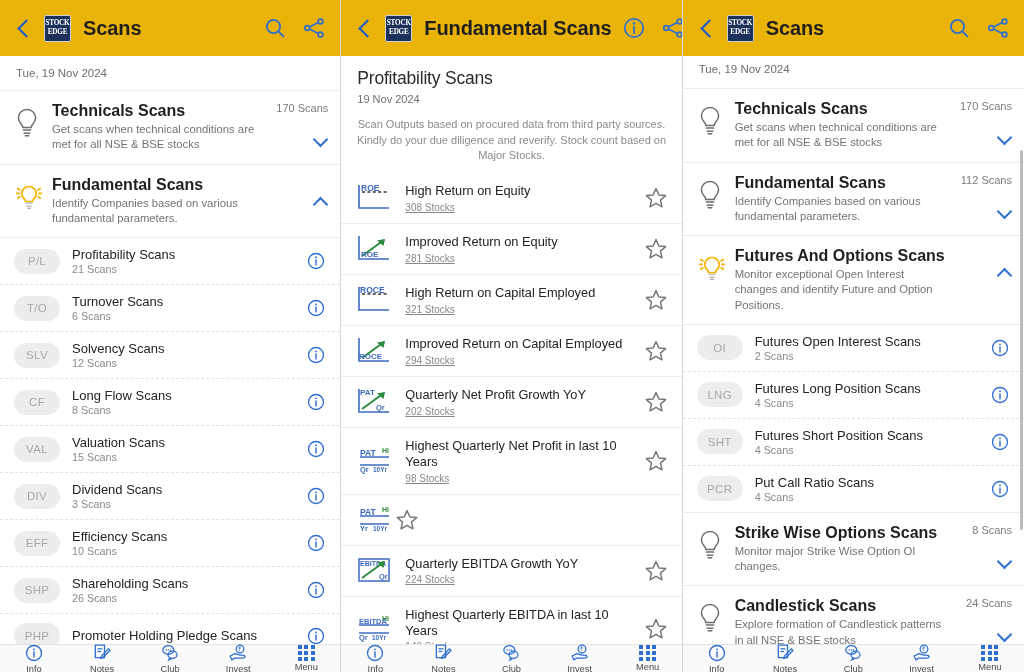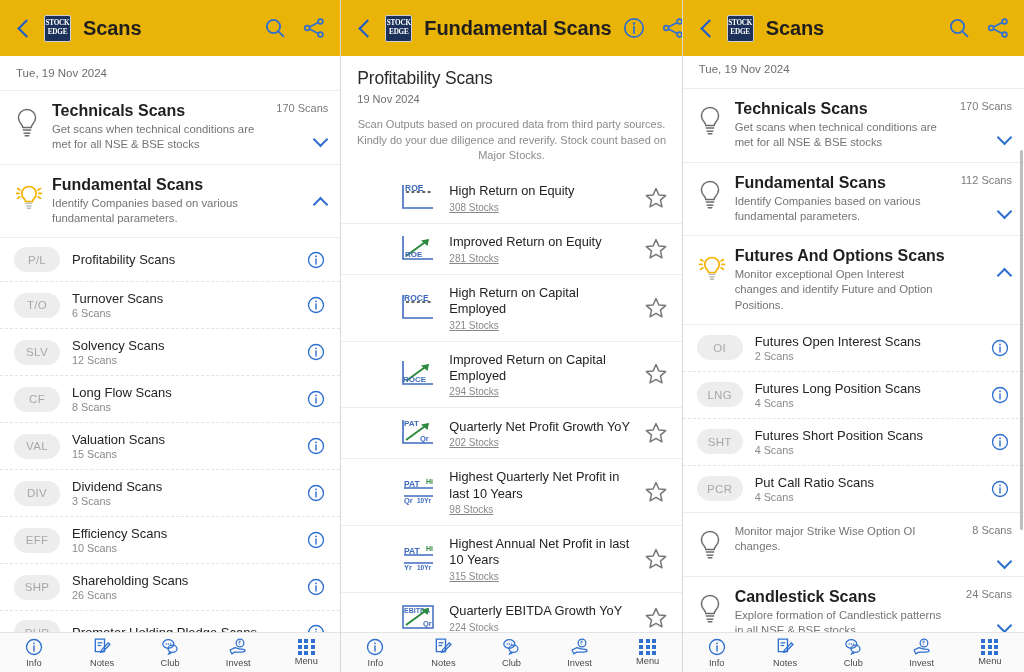--- a/index.html
+++ b/index.html
@@ -163,38 +163,38 @@
     padding: 8px 14px 9px 14px;
     background: #fff;
   }
   .srow {
     display: flex; align-items: center;
     padding: 10px 14px 10px 12px;
     border-bottom: 1px solid #ededed;
     background: #fff;
     cursor: pointer;
   }
-  .srow .sicon { width: 42px; flex: 0 0 42px; display: flex; justify-content: center; margin-left: 44px; }
+  .srow .sicon { width: 42px; flex: 0 0 42px; display: flex; justify-content: center; }
   .srow .sbody { flex: 1 1 auto; padding-right: 6px; margin-left: 10px; }
   .srow .sname { font-size: 12.8px; color: #232323; line-height: 1.28; max-width: 232px; }
   .srow .snum { font-size: 10px; color: #888888; margin-top: 2px; text-decoration: underline; }
   .star { flex: 0 0 auto; cursor: pointer; }
 
   
   .vscroll {
     position: absolute; right: 1px; top: 150px;
     width: 3px; height: 380px;
     background: #bdbdbd; border-radius: 2px;
     z-index: 6;
   }
 
   
   .bottomnav {
     position: absolute; left: 0; right: 0; bottom: 0;
-    height: 40px;
+    height: 28px;
     background: #fafafa;
     border-top: 1px solid #e4e4e4;
     display: flex;
     align-items: center;
     z-index: 10;
   }
   .navitem {
     flex: 1 1 0; display: flex; flex-direction: column;
     align-items: center; justify-content: center; gap: 1px;
     cursor: pointer;
@@ -281,20 +281,21 @@
           <div class="ccount"></div>
           <div class="chev up"></div>
         </div>
       </div>
 
       <div id="p1subs">
           <div class="sub">
             <div class="pill">P/L</div>
             <div class="stext">
               <div class="stitle">Profitability Scans</div>
+              <div class="scount">21 Scans</div>
             </div>
             <svg class="infoic" width="20" height="20" viewBox="0 0 24 24">
               <circle cx="12" cy="12" r="9" fill="none" stroke="#2f6fd0" stroke-width="1.6"></circle>
               <circle cx="12" cy="7.6" r="1.15" fill="#2f6fd0"></circle>
               <line x1="12" y1="10.6" x2="12" y2="16.8" stroke="#2f6fd0" stroke-width="1.7" stroke-linecap="round"></line>
             </svg>
           </div>
           <div class="sub">
             <div class="pill">T/O</div>
             <div class="stext">
@@ -585,24 +586,20 @@
           <div class="srow">
             <div class="sicon">
               <svg width="36" height="30" viewBox="0 0 36 30">
                 <text x="26" y="7" font-size="7" font-family="Liberation Sans,sans-serif" font-weight="bold" fill="#2d8a3e">Hi</text>
                 <path d="M4 11 L33 11" stroke="#3f6bbf" stroke-width="1.5"></path>
                 <path d="M4 19 L33 19" stroke="#3f6bbf" stroke-width="1.5"></path>
                 <text x="4" y="10" font-size="8.5" font-family="Liberation Sans,sans-serif" font-weight="bold" fill="#3f6bbf">PAT</text>
                 <text x="4" y="26" font-size="7.5" font-family="Liberation Sans,sans-serif" font-weight="bold" fill="#3f6bbf">Yr</text>
                 <text x="17" y="26" font-size="6.5" font-family="Liberation Sans,sans-serif" font-weight="bold" fill="#3f6bbf">10Yr</text>
               </svg>
-            </div>
-            <div class="sbody">
-              <div class="sname">Highest Annual Net Profit in last 10 Years</div>
-              <div class="snum">315 Stocks</div>
             </div>
             <svg class="star" width="24" height="24" viewBox="0 0 24 24">
               <path d="M12 2.6 L14.9 9 L21.6 9.6 L16.5 14.1 L18 20.8 L12 17.3 L6 20.8 L7.5 14.1 L2.4 9.6 L9.1 9 Z" fill="none" stroke="#777" stroke-width="1.5" stroke-linejoin="round"></path>
             </svg>
           </div>
           <div class="srow">
             <div class="sicon">
               <svg width="36" height="30" viewBox="0 0 36 30">
                 <rect x="3" y="3" width="30" height="22" fill="none" stroke="#3f6bbf" stroke-width="1.5"></rect>
                 <text x="4" y="10" font-size="7" font-family="Liberation Sans,sans-serif" font-weight="bold" fill="#3f6bbf">EBITDA</text>
@@ -847,20 +844,21 @@
         </div>
       <div id="p3catsb">
           <div class="cat">
             <div class="bulb"><svg width="26" height="32" viewBox="0 0 26 32">
                 <path d="M13 2.5c-5 0-8.6 3.7-8.6 8.3 0 3.1 1.6 5 2.9 6.5.9 1.1 1.5 1.9 1.5 3.1h8.4c0-1.2.6-2 1.5-3.1 1.3-1.5 2.9-3.4 2.9-6.5C21.6 6.2 18 2.5 13 2.5z" fill="none" stroke="#6d6d6d" stroke-width="1.5"></path>
                 <line x1="8.8" y1="23" x2="17.2" y2="23" stroke="#6d6d6d" stroke-width="1.5"></line>
                 <line x1="9.6" y1="26.2" x2="16.4" y2="26.2" stroke="#6d6d6d" stroke-width="1.5"></line>
                 <path d="M11.2 28.8h3.6" stroke="#6d6d6d" stroke-width="1.5" stroke-linecap="round"></path>
               </svg></div>
             <div class="ctext">
+              <div class="ctitle">Strike Wise Options Scans</div>
               <div class="cdesc">Monitor major Strike Wise Option OI changes.</div>
             </div>
             <div class="cright">
               <div class="ccount">8 Scans</div>
               <div class="chev"></div>
             </div>
           </div>
           <div class="cat">
             <div class="bulb"><svg width="26" height="32" viewBox="0 0 26 32">
                 <path d="M13 2.5c-5 0-8.6 3.7-8.6 8.3 0 3.1 1.6 5 2.9 6.5.9 1.1 1.5 1.9 1.5 3.1h8.4c0-1.2.6-2 1.5-3.1 1.3-1.5 2.9-3.4 2.9-6.5C21.6 6.2 18 2.5 13 2.5z" fill="none" stroke="#6d6d6d" stroke-width="1.5"></path>

